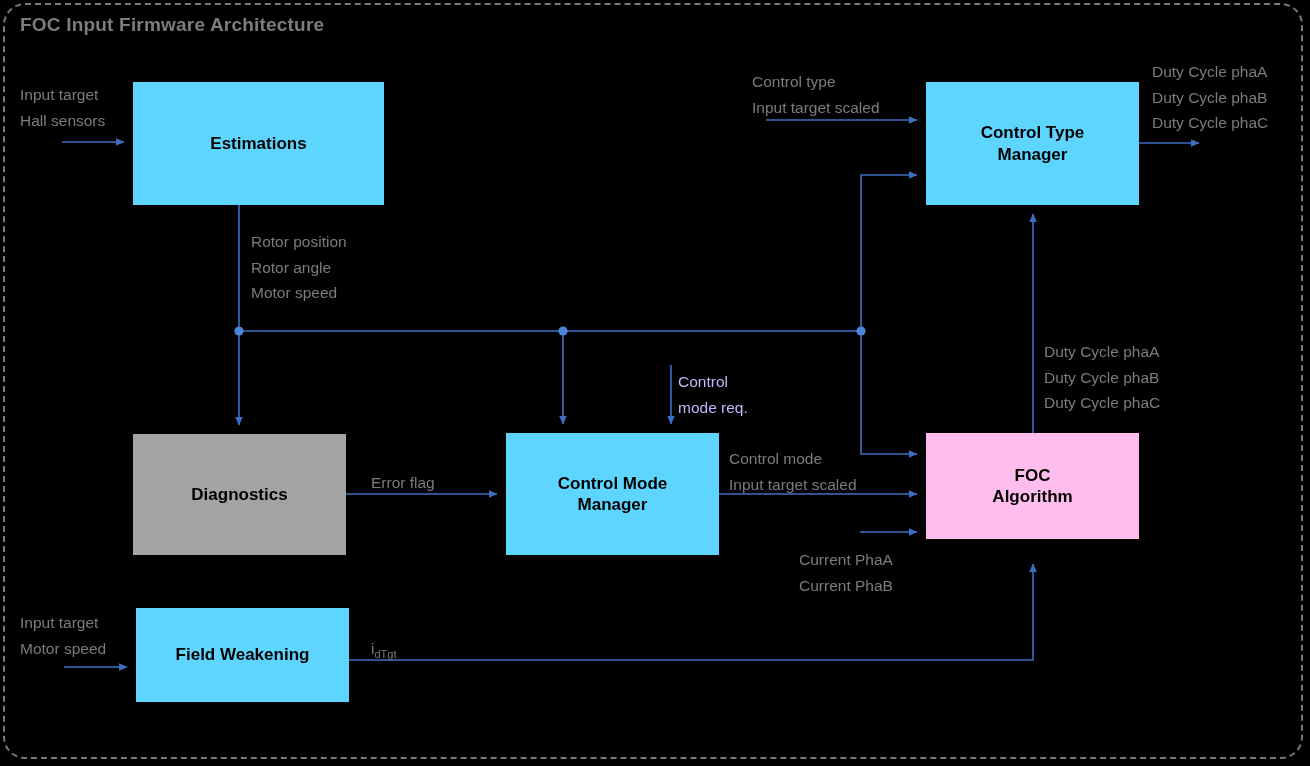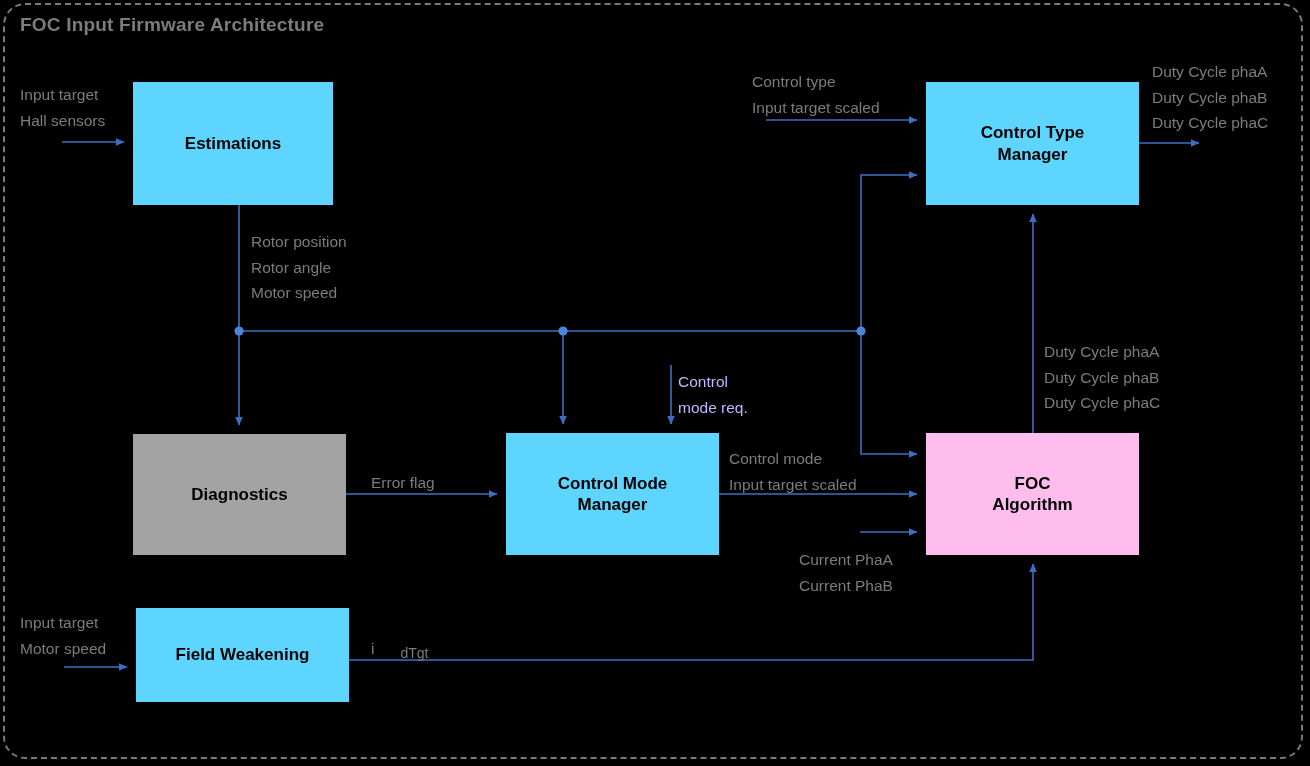--- a/index.html
+++ b/index.html
@@ -10,21 +10,21 @@
          border:2px dashed #7a7a7a;border-radius:22px;box-sizing:border-box;
          pointer-events:none;}
   #title{position:absolute;left:20px;top:14px;color:#6e6e6e;
          font-size:19px;font-weight:bold;letter-spacing:.2px;white-space:nowrap;}
   svg#wires{position:absolute;left:0;top:0;width:1310px;height:766px;}
   .box{position:absolute;box-sizing:border-box;display:flex;align-items:center;
        justify-content:center;text-align:center;color:#000;font-weight:bold;
        font-size:17px;line-height:1.25;}
   .lbl{position:absolute;color:#7c7c7c;font-size:15.5px;line-height:1.66;
        white-space:pre-line;}
-  .lbl.sub sub{font-size:14px;margin-left:26px;}
+  .lbl.sub sub{font-size:11px;}
 </style>
 </head>
 <body>
 
 <div id="canvas">
 
   <div id="frame" style="border-color: rgb(122, 122, 122);"></div>
 
   <div id="title" style="color: rgb(124, 124, 124);">FOC Input Firmware Architecture</div>
 
@@ -64,28 +64,28 @@
 
       <path d="M349,660 L1033,660 L1033,564" marker-end="url(#ah)"></path>
     </g>
     <g fill="#4a86d8">
       <circle cx="239" cy="331" r="4.6"></circle>
       <circle cx="563" cy="331" r="4.6"></circle>
       <circle cx="861" cy="331" r="4.6"></circle>
     </g>
   </svg>
 
-  <div class="box" style="left: 133px; top: 82px; width: 200px; height: 123px; background: rgb(93, 213, 255); color: rgb(0, 0, 0); white-space: pre-line;">Estimations</div>
+  <div class="box" style="left: 133px; top: 82px; width: 251px; height: 123px; background: rgb(93, 213, 255); color: rgb(0, 0, 0); white-space: pre-line;">Estimations</div>
   <div class="box" style="left: 133px; top: 434px; width: 213px; height: 121px; background: #a3a3a3; color: rgb(0, 0, 0); white-space: pre-line;">Diagnostics</div>
   <div class="box" style="left: 136px; top: 608px; width: 213px; height: 94px; background: rgb(93, 213, 255); color: rgb(0, 0, 0); white-space: pre-line;">Field Weakening</div>
   <div class="box" style="left: 506px; top: 433px; width: 213px; height: 122px; background: rgb(93, 213, 255); color: rgb(0, 0, 0); white-space: pre-line;">Control Mode
 Manager</div>
   <div class="box" style="left: 926px; top: 82px; width: 213px; height: 123px; background: rgb(93, 213, 255); color: rgb(0, 0, 0); white-space: pre-line;">Control Type
 Manager</div>
-  <div class="box" style="left: 926px; top: 433px; width: 213px; height: 122px; background: rgb(255, 189, 238); color: rgb(0, 0, 0); white-space: pre-line;">FOC
+  <div class="box" style="left: 926px; top: 433px; width: 213px; height: 106px; background: rgb(255, 189, 238); color: rgb(0, 0, 0); white-space: pre-line;">FOC
 Algorithm</div>
 
   <div class="lbl" style="left: 20px; top: 82px; color: rgb(124, 124, 124);">Input target
 Hall sensors</div>
   <div class="lbl" style="left: 251px; top: 229px; color: rgb(124, 124, 124);">Rotor position
 Rotor angle
 Motor speed</div>
   <div class="lbl" style="left: 371px; top: 470px; color: rgb(124, 124, 124);">Error flag</div>
   <div class="lbl" style="left: 678px; top: 369px; color: #c4b5fd;">Control
 mode req.</div>

